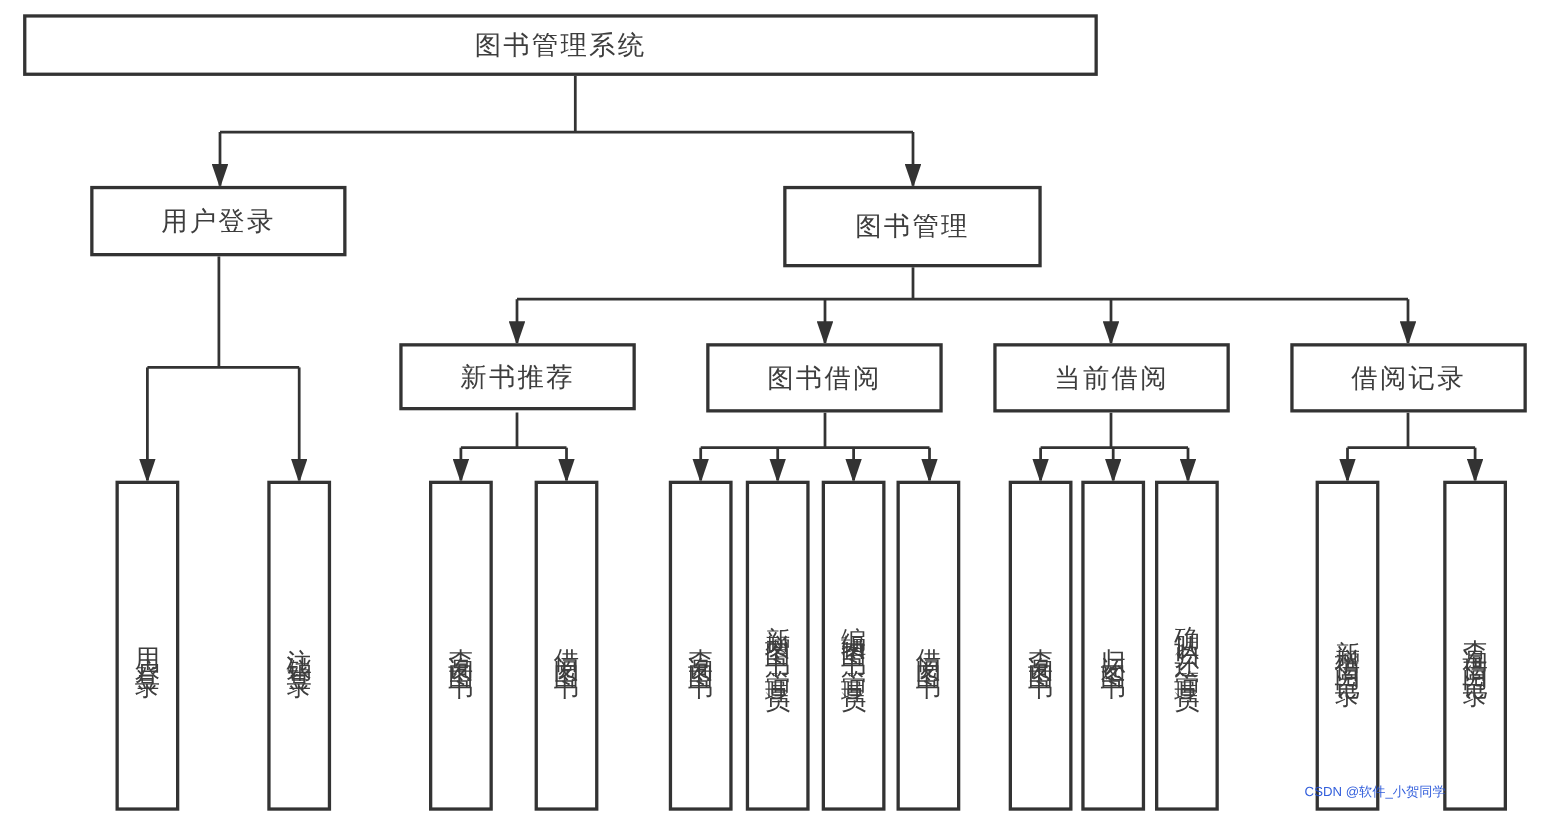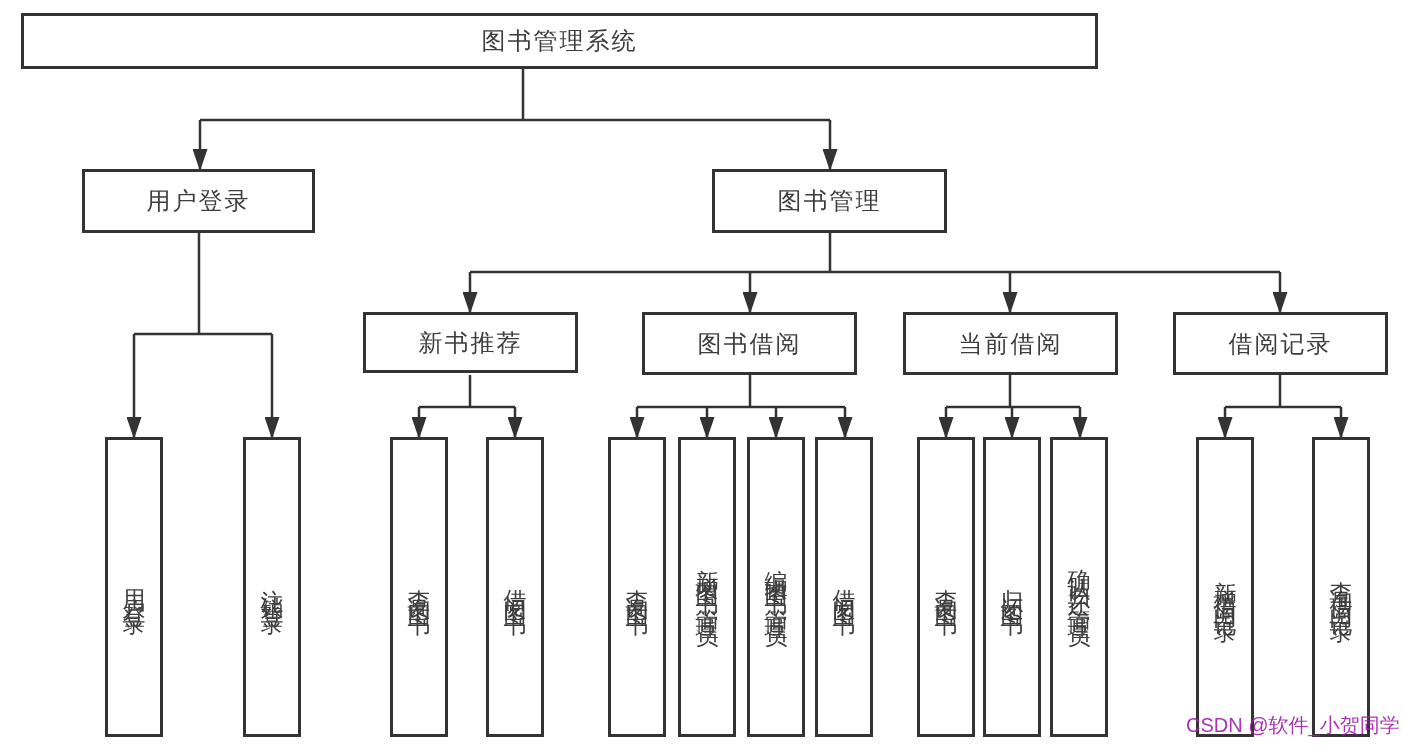--- a/index.html
+++ b/index.html
@@ -44,24 +44,24 @@
     font-size: 23px;
   }
   .vbox .vtext {
     writing-mode: vertical-rl;
     text-orientation: mixed;
     letter-spacing: 8px;
     line-height: 1;
     white-space: nowrap;
   }
   
-  #n-root   { left: 21px;  top: 13px;  width: 1077px; height: 56px; }
+  #n-root   { left: 21px;  top: 13px;  width: 977px; height: 56px; }
   
   #n-login  { left: 82px;  top: 169px; width: 233px;  height: 64px; }
-  #n-mgmt   { left: 712px; top: 169px; width: 235px;  height: 64px; }
+  #n-mgmt   { left: 712px; top: 169px; width: 235px;  height: 74px; }
   
   #n-newb   { left: 363px;  top: 312px; width: 215px; height: 61px; }
   #n-borrow { left: 642px;  top: 312px; width: 215px; height: 63px; }
   #n-cur    { left: 903px;  top: 312px; width: 215px; height: 63px; }
   #n-rec    { left: 1173px; top: 312px; width: 215px; height: 63px; }
   
   #l-ul-1 { left: 105px;  }
   #l-ul-2 { left: 243px;  }
   #l-nb-1 { left: 390px;  }
   #l-nb-2 { left: 486px;  }
@@ -71,22 +71,22 @@
   #l-bb-4 { left: 815px;  }
   #l-cb-1 { left: 917px;  }
   #l-cb-2 { left: 983px;  }
   #l-cb-3 { left: 1050px; }
   #l-br-1 { left: 1196px; }
   #l-br-2 { left: 1312px; }
   #watermark {
     position: absolute;
     left: 1186px;
     top: 712px;
-    font-size: 20px;
-    color: #a21caf;
+    font-size: 12px;
+    color: #1d4ed8;
     opacity: 0.9;
     white-space: nowrap;
     z-index: 5;
   }
 </style>
 </head>
 <body>
 
 <div id="stage">
 

